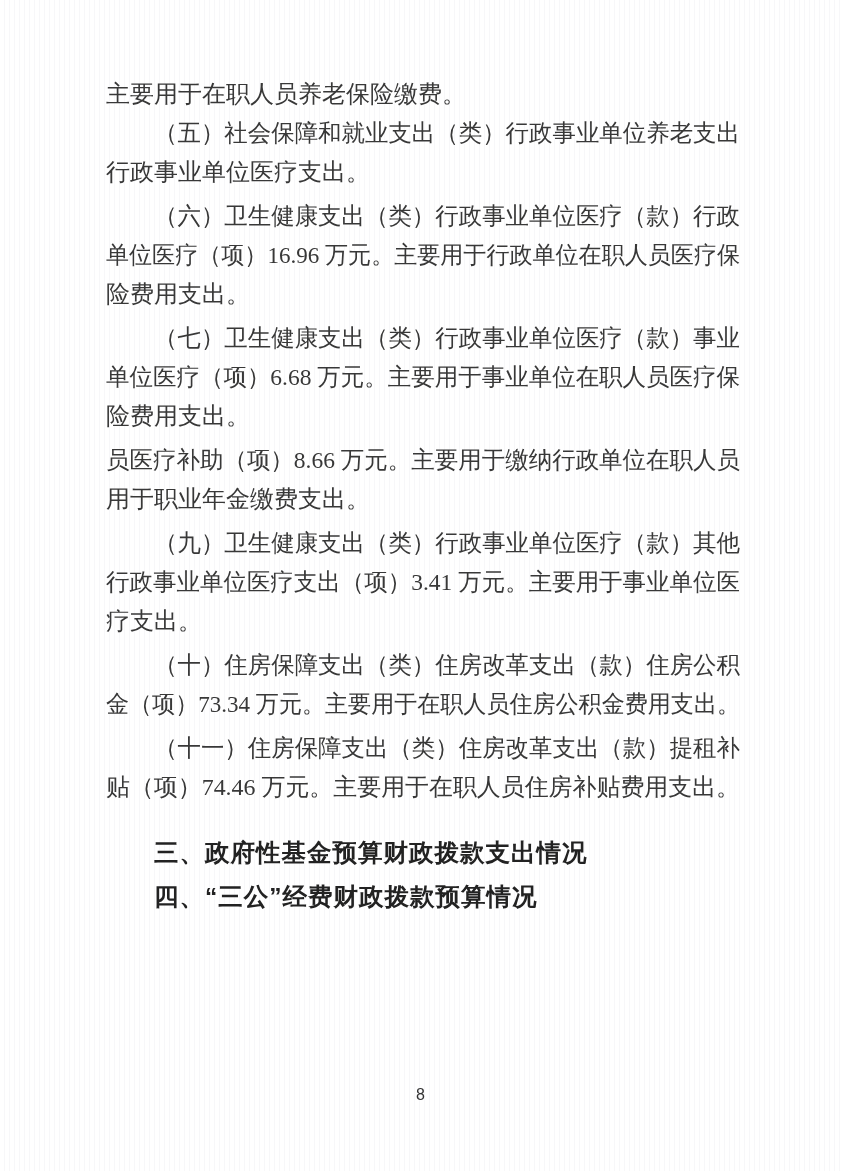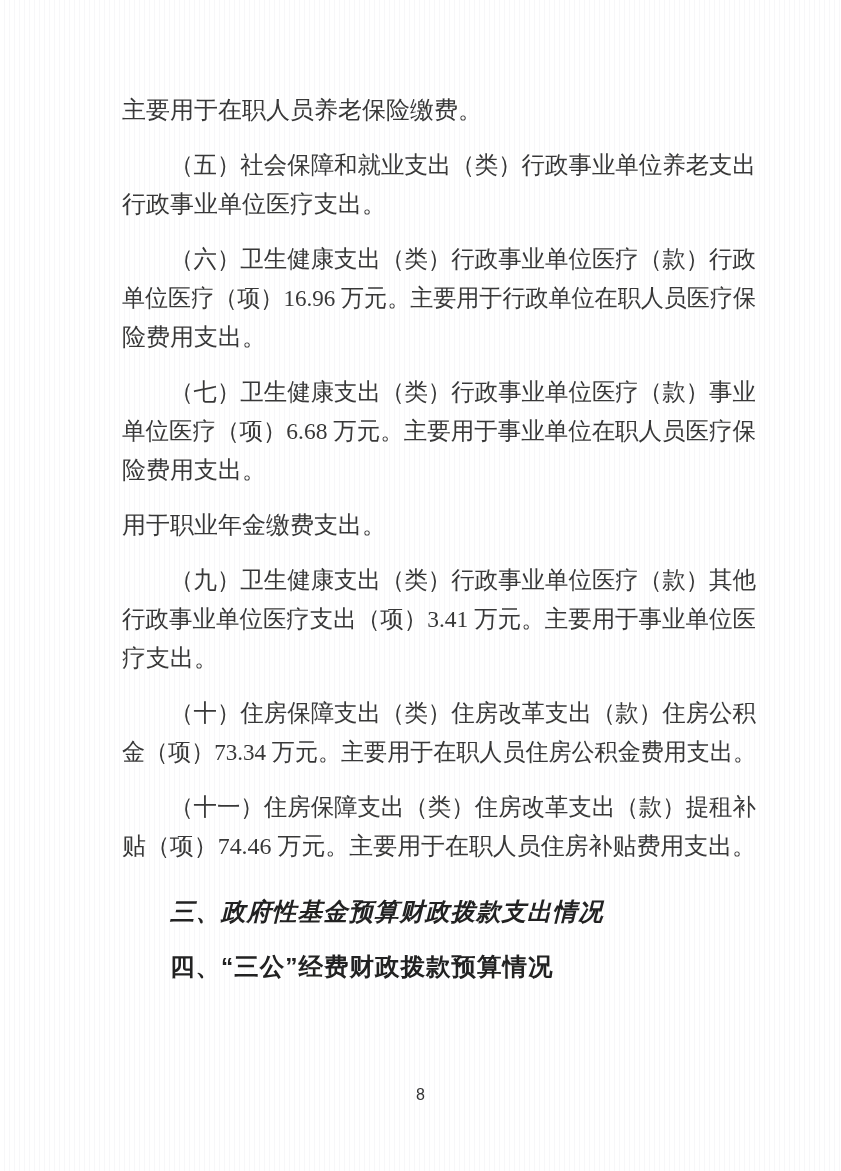--- a/index.html
+++ b/index.html
@@ -20,23 +20,23 @@
   }
 
   .body-text {
     position: absolute;
     left: 106px;
     top: 75px;
     width: 634px;
     font-size: 24px;
   }
 
-  .para { margin: 16px; }
+  .para { margin: 0; }
   .psp { margin-top: 5px; }   
-  .hsp { margin-top: 26px; font-style: italic; }  
+  .hsp { margin-top: 26px; }  
 
   .line {
     height: 39px;
     line-height: 39px;
     white-space: nowrap;
     overflow: visible;
   }
   .line > span { display: inline-block; }
   .first { padding-left: 48px; }  
 
@@ -82,20 +82,21 @@
       <div class="line"><span>险费用支出。</span></div>
     </div>
 
     <div class="para psp">
       <div class="line first fit"><span style="transform-origin: 0px 50%; transform: scaleX(0.976667);">（七）卫生健康支出（类）行政事业单位医疗（款）事业</span></div>
       <div class="line fit"><span style="transform-origin: 0px 50%; transform: scaleX(0.978395);">单位医疗（项）6.68 万元。主要用于事业单位在职人员医疗保</span></div>
       <div class="line"><span>险费用支出。</span></div>
     </div>
 
     <div class="para psp">
+      <div class="line fit"><span style="transform-origin: 0px 50%; transform: scaleX(0.978395);">员医疗补助（项）8.66 万元。主要用于缴纳行政单位在职人员</span></div>
       <div class="line"><span>用于职业年金缴费支出。</span></div>
     </div>
 
     <div class="para psp">
       <div class="line first fit"><span style="transform-origin: 0px 50%; transform: scaleX(0.976667);">（九）卫生健康支出（类）行政事业单位医疗（款）其他</span></div>
       <div class="line fit"><span style="transform-origin: 0px 50%; transform: scaleX(0.978395);">行政事业单位医疗支出（项）3.41 万元。主要用于事业单位医</span></div>
       <div class="line"><span>疗支出。</span></div>
     </div>
 
     <div class="para psp">

